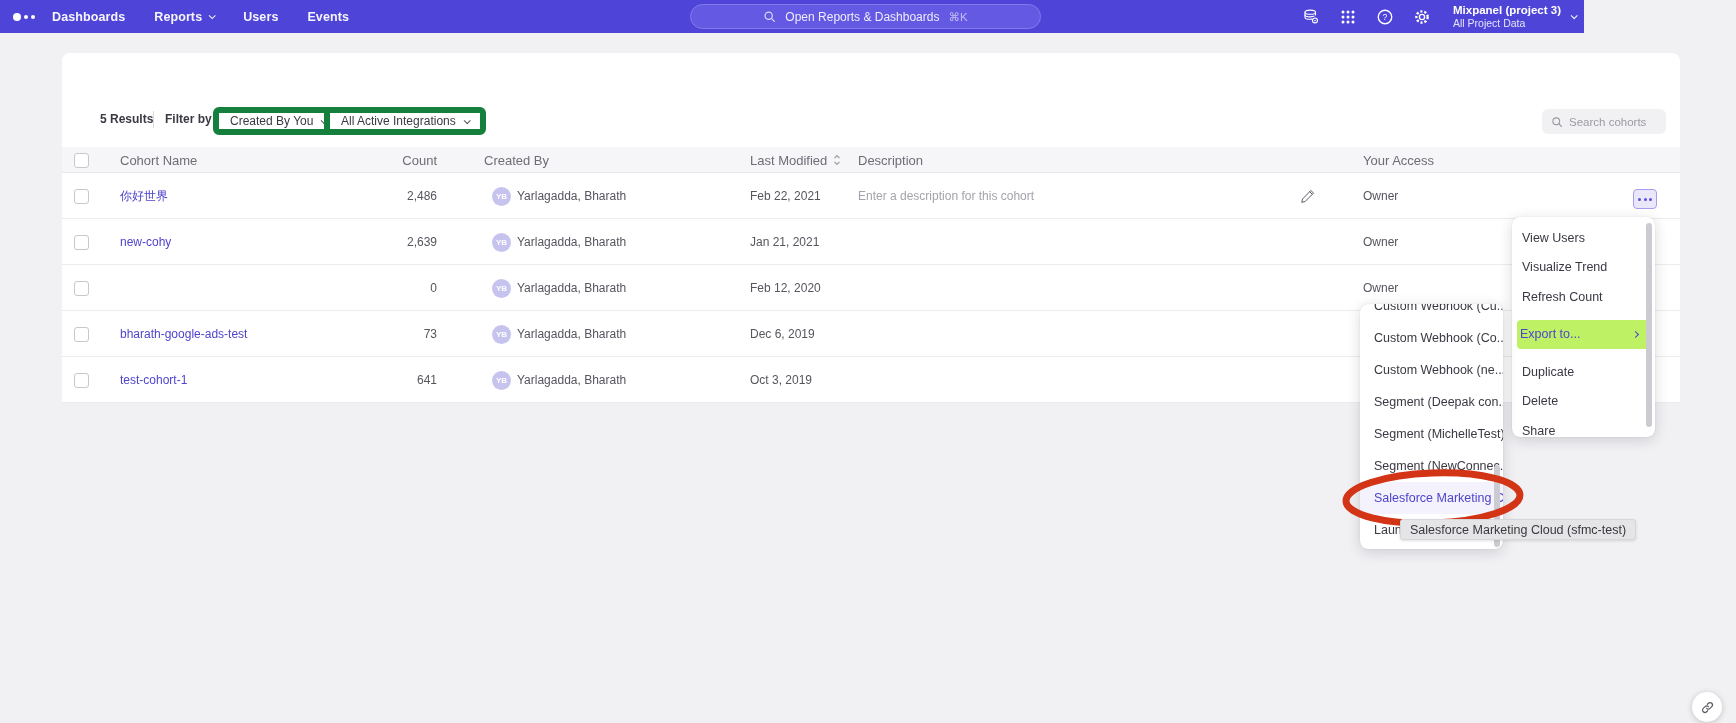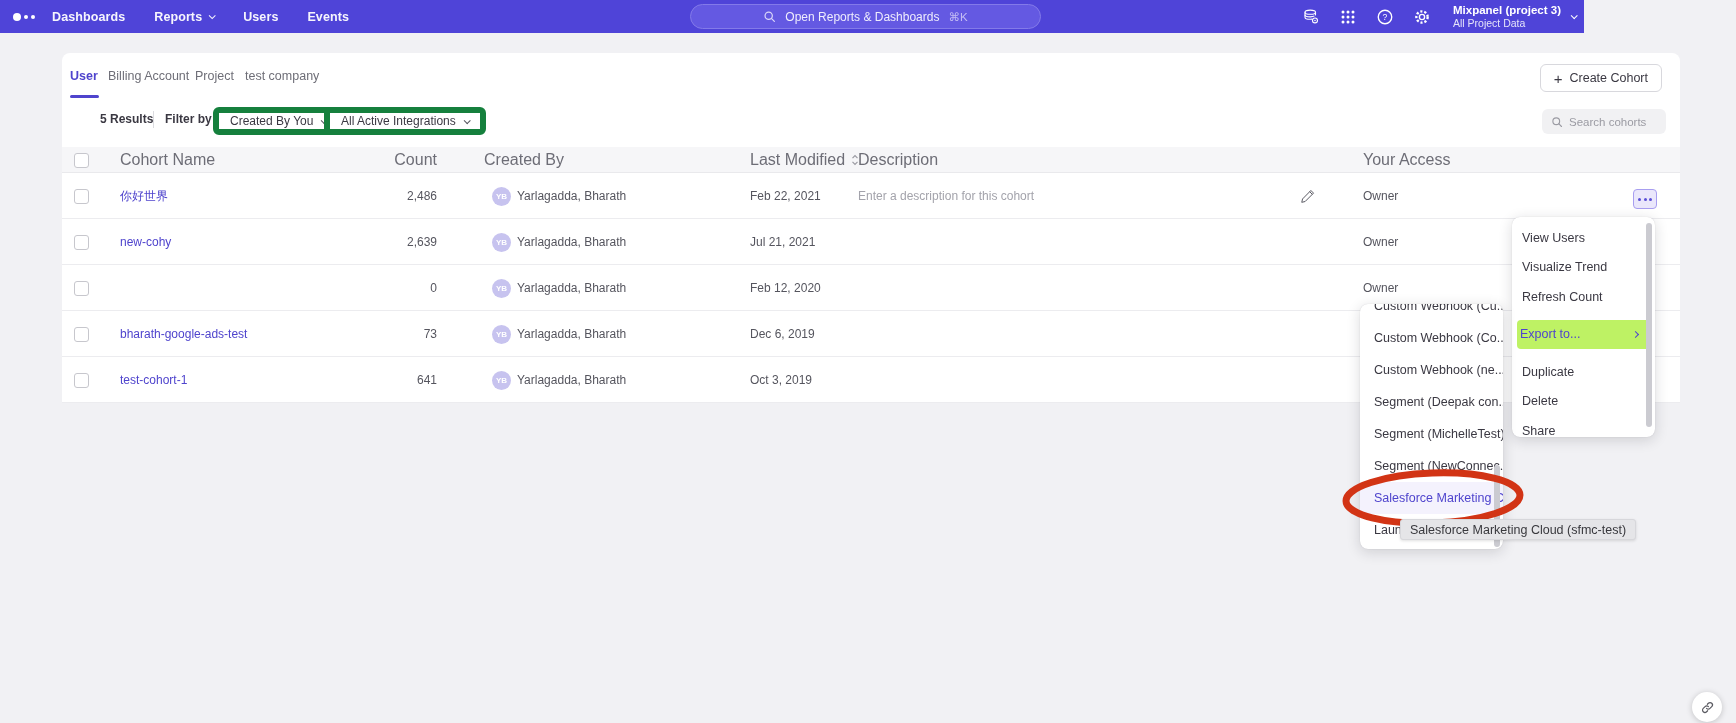--- a/index.html
+++ b/index.html
@@ -42,21 +42,21 @@
   .filter-by { position:absolute; left:103px; top:14px; font-size:12px; font-weight:700; color:#3a3842; }
   .filter-btn { position:absolute; top:9px; height:28px; padding:0 11px; border:6px solid #15803d; border-radius:6px; background:#fff; display:flex; align-items:center; gap:8px; font-size:12px; font-weight:500; color:#3a3842; cursor:pointer; white-space:nowrap; }
   .filter-btn .chev { color:#55555e; }
   .fb1 { left:151px; } .fb2 { left:262px; }
   .search-cohorts { position:absolute; right:14px; top:11px; width:124px; height:25px; border-radius:6px; background:#f1f1f3; display:flex; align-items:center; gap:6px; padding:0 9px; color:#9b9ba3; cursor:text; }
   .search-cohorts .icon-search { width:12px; height:12px; }
   .search-cohorts .ph { font-size:11.5px; }
 
   
   .thead { position:absolute; left:0; top:94px; width:100%; height:26px; background:#f6f6f8; border-bottom:1px solid #e9e9ec; }
-  .thead .hl { position:absolute; top:0; height:26px; display:flex; align-items:center; font-size:16px; font-weight:500; color:#6d6d76; white-space:nowrap; }
+  .thead .hl { position:absolute; top:0; height:26px; display:flex; align-items:center; font-size:13px; font-weight:500; color:#6d6d76; white-space:nowrap; }
   .row { position:absolute; left:0; width:100%; height:46px; border-bottom:1px solid #ececef; background:#fff; }
   .cell { position:absolute; top:0; height:46px; display:flex; align-items:center; font-size:12px; color:#55555e; white-space:nowrap; }
   .cb { width:15px; height:15px; border:1.5px solid #c7c7cd; border-radius:3px; background:#fff; cursor:pointer; }
   .pos-cb { left:12px; } .pos-name { left:58px; } .pos-count { left:300px; width:75px; justify-content:flex-end; }
   .pos-avatar { left:430px; } .pos-creator { left:455px; } .pos-date { left:688px; }
   .pos-desc { left:796px; } .pos-pencil { left:1238px; } .pos-access { left:1301px; }
   .h-name { left:58px; } .h-count { left:300px; width:75px; justify-content:flex-end; } .h-creator { left:422px; }
   .h-date { left:688px; gap:6px; cursor:pointer; } .h-desc { left:796px; } .h-access { left:1301px;text-align:center; }
   .cohort-link { color:#4f44cd; cursor:pointer; }
   .avatar { width:19px; height:19px; border-radius:50%; background:#c7c3ef; color:#fff; font-size:8px; font-weight:700; display:flex; align-items:center; justify-content:center; }
@@ -160,39 +160,20 @@
         <span class="proj-lines">
           <span class="proj-name">Mixpanel (project 3)</span>
           <span class="proj-scope">All Project Data</span>
         </span>
         <span class="chev" style="color:#fff;"></span>
       </div>
     </div>
   </header>
 
   <main class="card">
-    <div class="tabs">
-      <span class="tab active" style="left:8px;">
-          <span>User</span>
-        </span>
-      <span class="tab" style="left:46px;">
-          <span>Billing Account</span>
-        </span>
-      <span class="tab" style="left:133px;">
-          <span>Project</span>
-        </span>
-      <span class="tab" style="left:183px;">
-          <span>test company</span>
-        </span>
-      <span class="tab-underline"></span>
-      <button class="create-btn">
-        <span class="plus">+</span>
-        <span>Create Cohort</span>
-      </button>
-    </div>
 
     <div class="toolbar">
       <span class="results">5 Results</span>
       <span class="tb-div"></span>
       <span class="filter-by">Filter by</span>
       <button class="filter-btn fb1">
         <span>Created By You</span>
         <span class="chev"></span>
       </button>
       <button class="filter-btn fb2">
@@ -250,21 +231,21 @@
     <div class="row" style="top:166px;">
       <span class="cell pos-cb">
           <span class="cb"></span>
         </span>
       <span class="cell pos-name cohort-link">new-cohy</span>
       <span class="cell pos-count">2,639</span>
       <span class="cell pos-avatar">
           <span class="avatar">YB</span>
         </span>
       <span class="cell pos-creator">Yarlagadda, Bharath</span>
-      <span class="cell pos-date">Jul 21, 2021</span>
+      <span class="cell pos-date">Jan 21, 2021</span>
       <span class="cell pos-access">Owner</span>
     </div>
 
     <div class="row" style="top:212px;">
       <span class="cell pos-cb">
           <span class="cb"></span>
         </span>
       <span class="cell pos-count">0</span>
       <span class="cell pos-avatar">
           <span class="avatar">YB</span>

